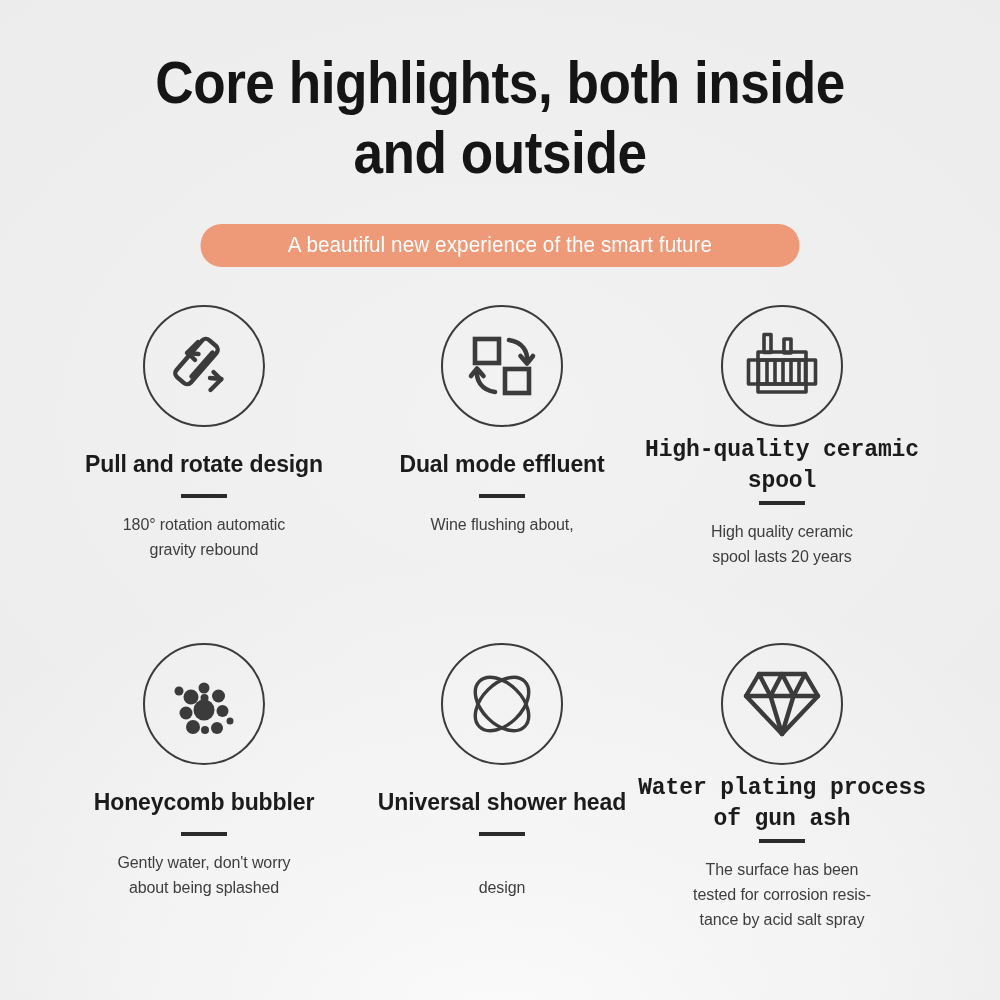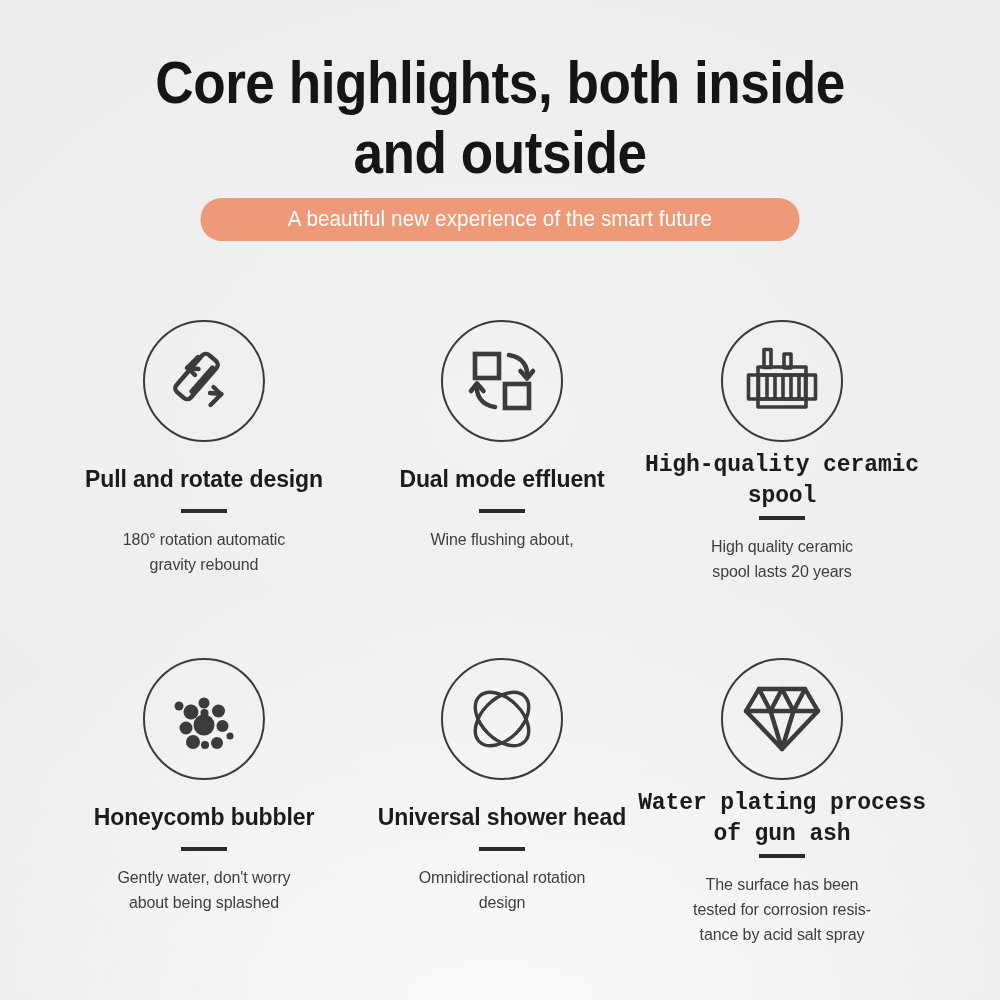--- a/index.html
+++ b/index.html
@@ -42,21 +42,21 @@
     line-height: 70px;
     font-weight: 700;
     letter-spacing: -0.5px;
     color: #151515;
     transform: scaleX(0.90);
     transform-origin: center top;
   }
   .title .line2 { display: block; }
 
   .pill-wrap {
-    margin-top: 10px;
+    margin-top: 36px;
     display: flex;
     justify-content: center;
   }
   .pill {
     display: inline-block;
     box-sizing: border-box;
     width: 624px;
     height: 43px;
     line-height: 43px;
     border-radius: 22px;
@@ -65,21 +65,21 @@
     font-size: 21.5px;
     letter-spacing: 0.1px;
     text-align: center;
     transform: scaleX(0.96);
   }
 
   
   .grid {
     position: absolute;
     left: 0;
-    top: 300px;
+    top: 285px;
     width: 840px;
   }
   .row {
     position: relative;
     height: 338px;
   }
 
   .cell {
     position: absolute;
     top: 0;
@@ -248,21 +248,21 @@
       <div class="cell col2">
         <div class="icon-circle">
           <svg width="74" height="74" viewBox="0 0 74 74" fill="none" stroke="#3b3b3b" stroke-width="3.4">
             <ellipse cx="37" cy="37" rx="32" ry="20" transform="rotate(45 37 37)"></ellipse>
             <ellipse cx="37" cy="37" rx="32" ry="20" transform="rotate(-45 37 37)"></ellipse>
           </svg>
         </div>
         <p class="cell-title">Universal shower head</p>
         <div class="divider"></div>
         <p class="cell-desc">
-          <span>Omnidirectional rotation</span><br>
+          <br>
           <span>design</span>
         </p>
       </div>
 
       <div class="cell col3 tall">
         <div class="icon-circle">
           <svg width="78" height="68" viewBox="0 0 78 68" fill="none" stroke="#3b3b3b" stroke-width="4.4" stroke-linejoin="round" stroke-linecap="round">
             <path d="M16 4 H62 L75 26 L39 64 L3 26 Z"></path>
             <line x1="3" y1="26" x2="75" y2="26"></line>
             <path d="M16 4 L27.5 26 L39 64"></path>

